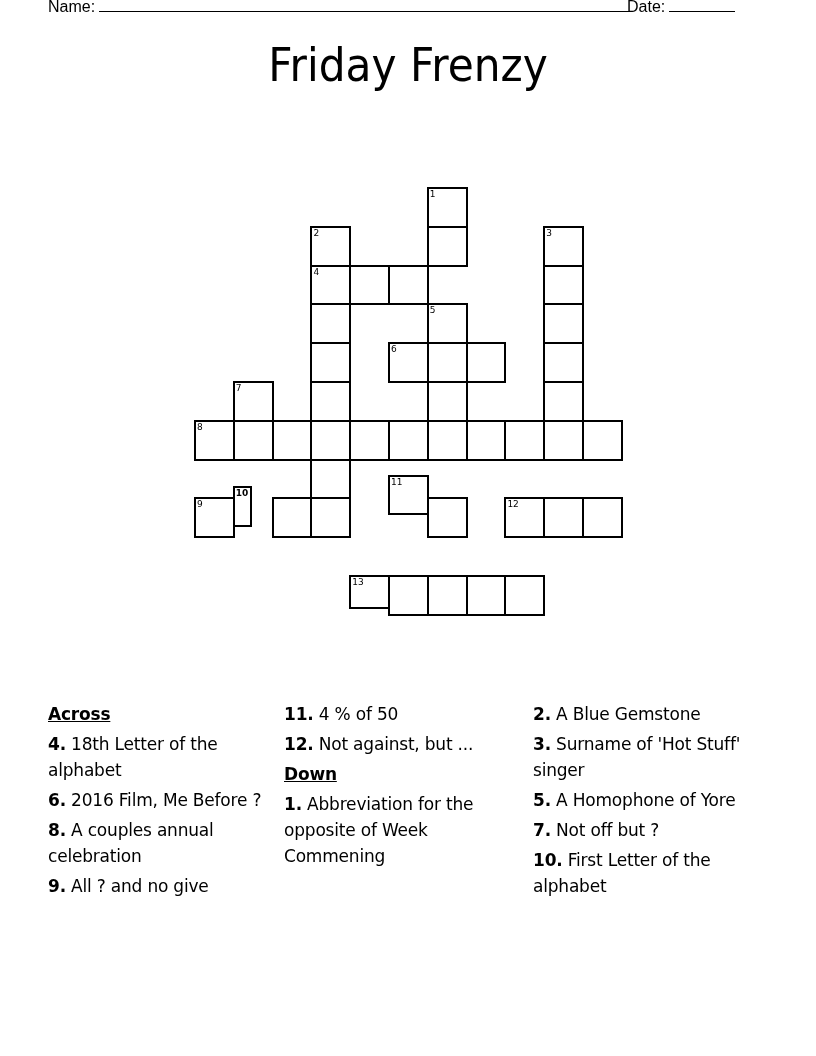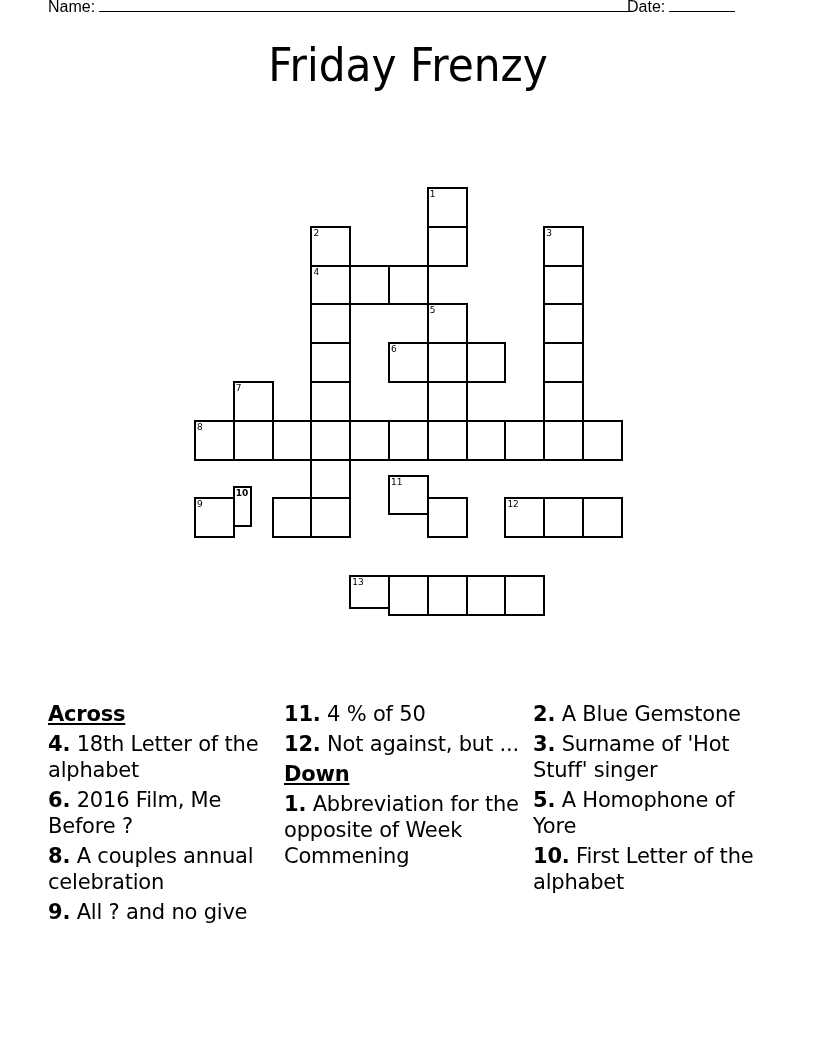--- a/index.html
+++ b/index.html
@@ -65,21 +65,21 @@
       top: 0px;
       font-family: "DejaVu Sans", sans-serif;
       font-size: 9px;
       line-height: 11px;
     }
     .clues-col {
       position: absolute;
       top: 701px;
       width: 240px;
       font-family: "DejaVu Sans", sans-serif;
-      font-size: 21px;
+      font-size: 17px;
       line-height: 26px;
       letter-spacing: -0.2px;
     }
     #col-1 { left: 48px; }
     #col-2 { left: 284px; }
     #col-3 { left: 533px; }
     .section-heading {
       font-weight: bold;
       text-decoration: underline;
       margin-bottom: 4px;
@@ -190,14 +190,15 @@
   <div class="clue"><span class="clue-num">11.</span><span> 4 % of 50</span></div>
   <div class="clue"><span class="clue-num">12.</span><span> Not against, but ...</span></div>
   <div class="section-heading">Down</div>
   <div class="clue"><span class="clue-num">1.</span><span> Abbreviation for the opposite of Week Commening</span></div>
 </div>
 
 <div id="col-3" class="clues-col">
   <div class="clue"><span class="clue-num">2.</span><span> A Blue Gemstone</span></div>
   <div class="clue"><span class="clue-num">3.</span><span> Surname of 'Hot Stuff' singer</span></div>
   <div class="clue"><span class="clue-num">5.</span><span> A Homophone of Yore</span></div>
+  <div class="clue"><span class="clue-num">7.</span><span> Not off but ?</span></div>
   <div class="clue"><span class="clue-num">10.</span><span> First Letter of the alphabet</span></div>
 </div>
 
 </body></html>

